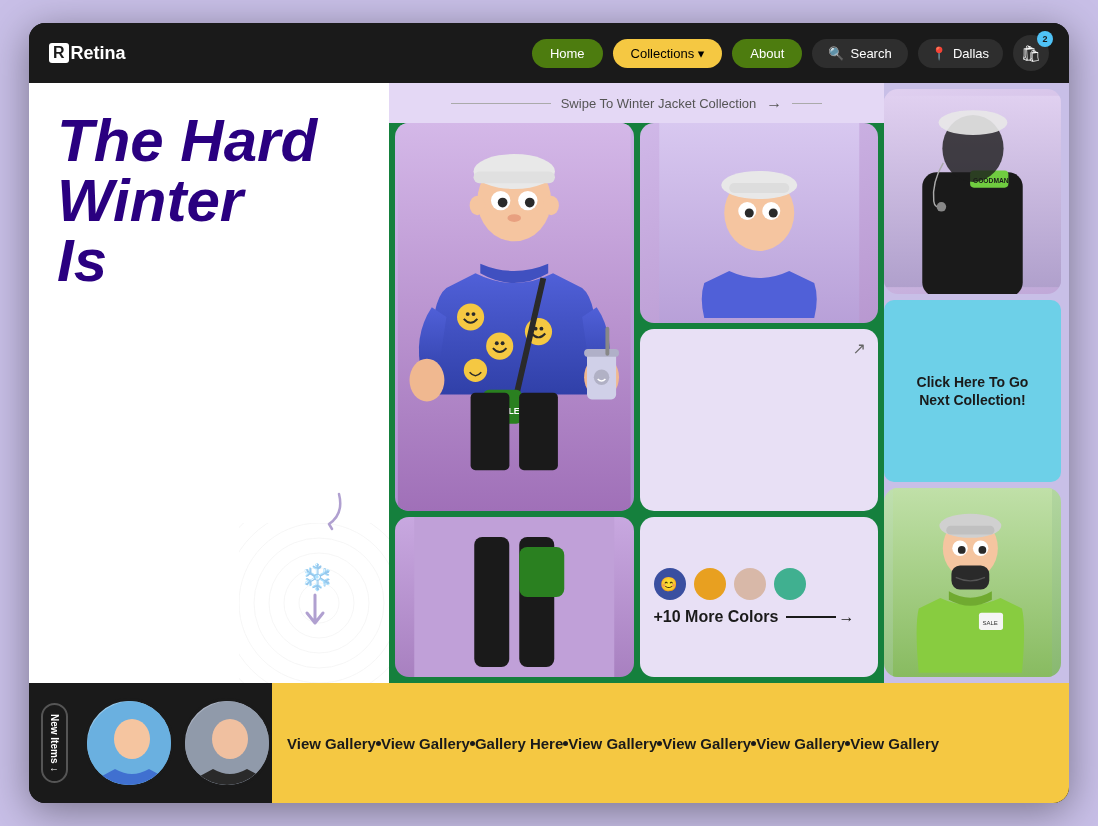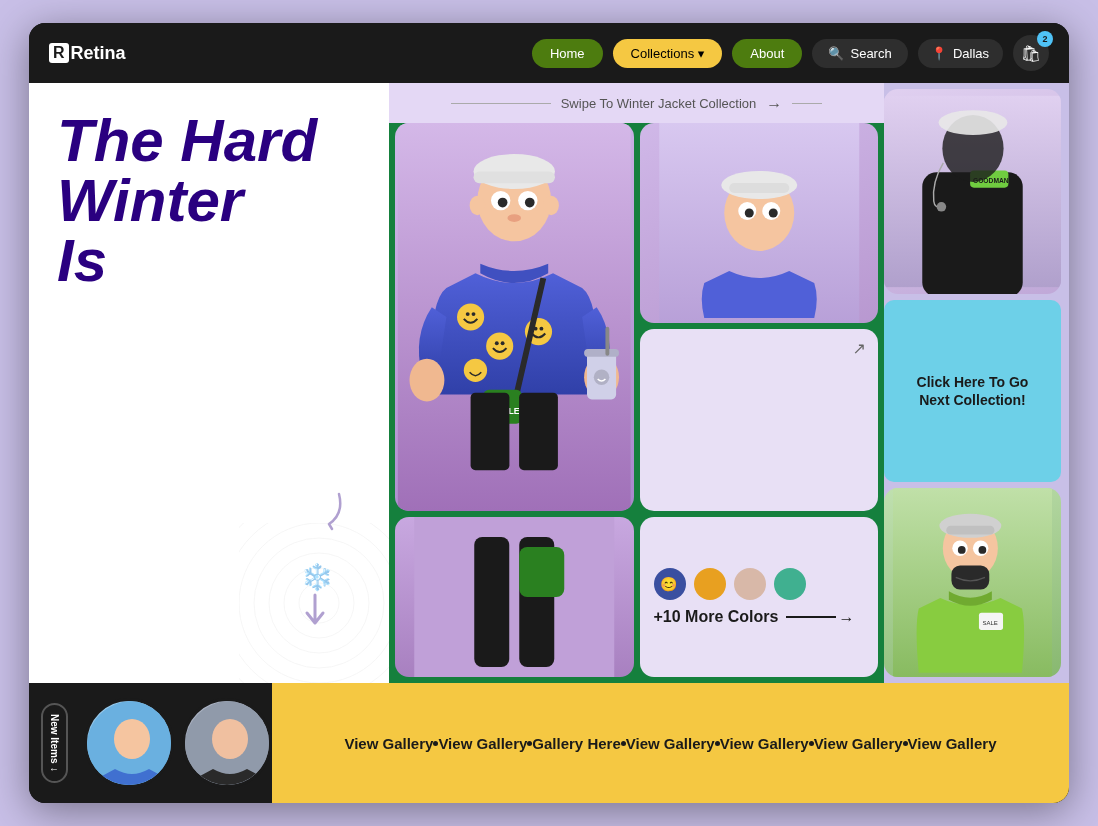--- a/index.html
+++ b/index.html
@@ -346,21 +346,21 @@
       overflow: hidden;
       flex-shrink: 0;
     }
 
     .yellow-gallery-bar {
       flex: 1;
       background: #f5c842;
       height: 100%;
       display: flex;
       align-items: center;
-      justify-content: center;
+      justify-content: flex-start;
       padding: 0 15px;
     }
 
     .gal-item {
       font-size: 15px;
       font-weight: 700;
       color: #1a1a1a;
       white-space: nowrap;
       cursor: pointer;
     }

